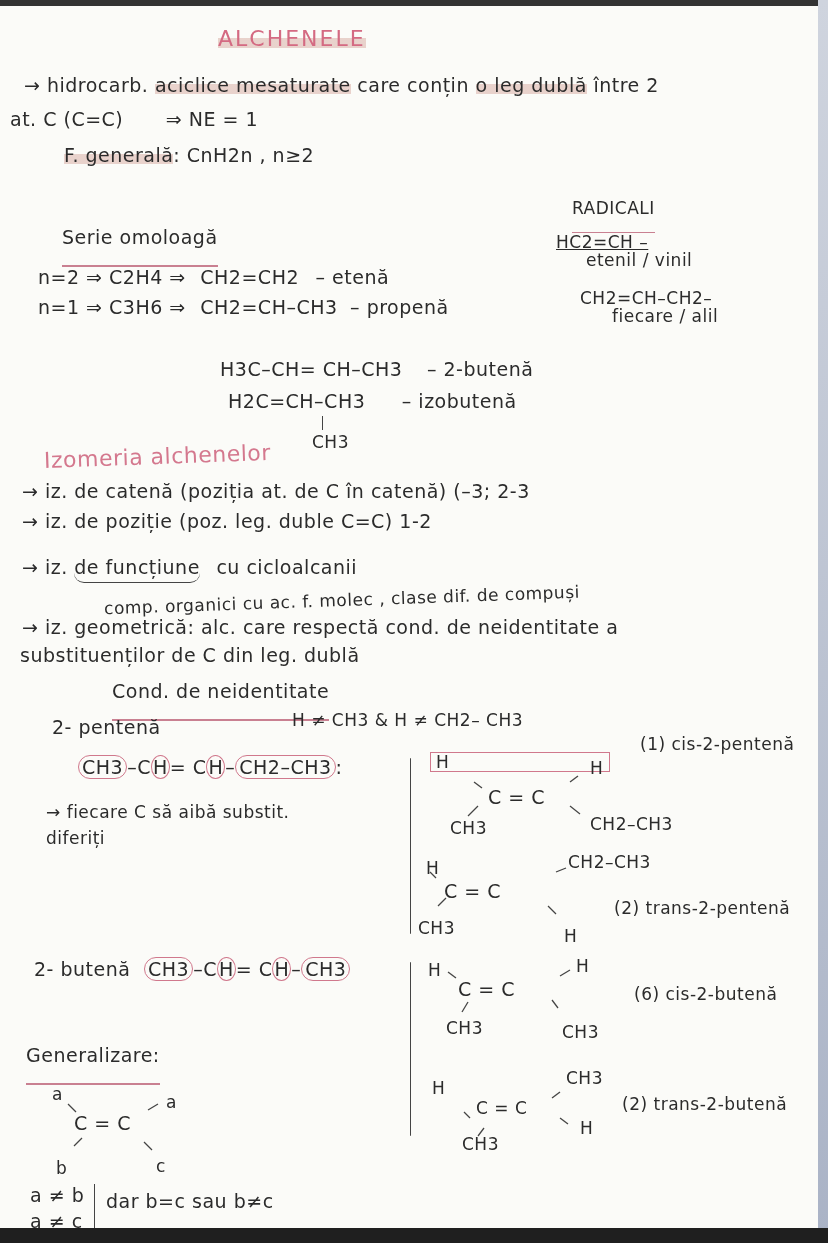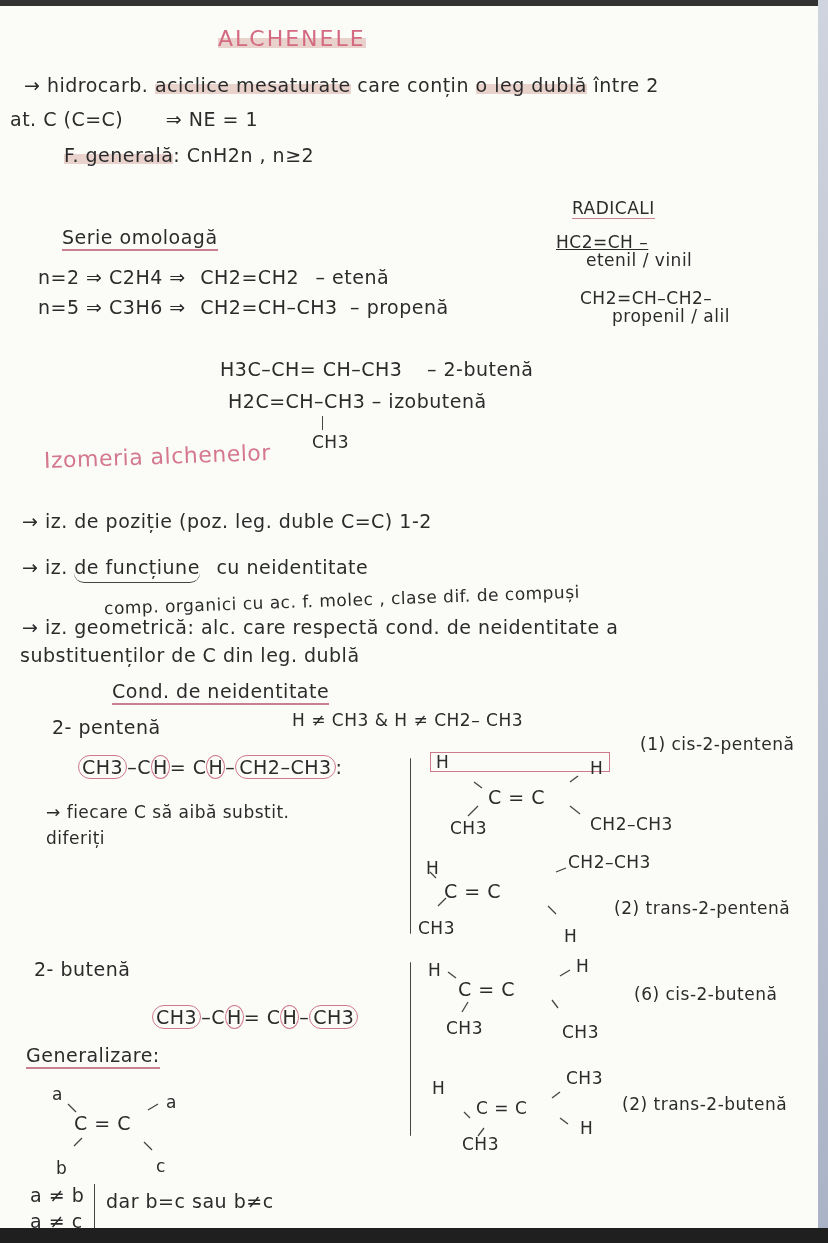--- a/index.html
+++ b/index.html
@@ -14,22 +14,22 @@
     background:#fbfbf8;
   }
   .topbar { position:absolute; left:0; top:0; width:828px; height:12px; background:#333; }
   .rightedge { position:absolute; right:0; top:0; width:10px; height:1243px; background:linear-gradient(#cfd4de,#aab3c6); }
   .bottombar { position:absolute; left:0; bottom:0; width:828px; height:15px; background:#1f1f1f; }
   .t { position:absolute; white-space:nowrap; font-size:19px; letter-spacing:0.5px; line-height:1; }
   .s { font-size:17px; }
   .pink { color:#d4788e; }
   .title { font-size:22px; letter-spacing:2px; color:#d46a82; }
   .hl { background:linear-gradient(transparent 45%, rgba(210,160,150,0.45) 45%, rgba(210,160,150,0.45) 90%, transparent 90%); }
-  .ul { border-bottom:2px solid #c98091; padding-bottom:2px; }
-  .ulthin { border-bottom:1.5px solid #c98091; padding-bottom:1px; }
+  .ul { border-bottom:2px solid #c98091; padding-bottom:18px; }
+  .ulthin { border-bottom:1.5px solid #c98091; padding-bottom:15px; }
   .circ { border:1.5px solid #d0788c; border-radius:14px; padding:0 3px; }
   .circsm { border:1.5px solid #d0788c; border-radius:50%; padding:0 1px; }
   .box { position:absolute; border:1.5px solid #d0788c; }
   .brace { position:absolute; border-left:1.5px solid #444; border-radius:10px 0 0 10px; }
   .vline { position:absolute; border-left:1.5px solid #444; }
   svg { position:absolute; }
 </style>
 </head>
 <body>
 
@@ -50,50 +50,51 @@
     <span style="margin-left:36px;">⇒ NE = 1</span>
   </div>
   <div class="t" style="left:64px;top:140px;">
     <span class="hl">F. generală</span><span>: CnH2n , n≥2</span>
   </div>
 
   <div class="t s ulthin" style="left:572px;top:194px;">RADICALI</div>
   <div class="t s" style="left:556px;top:228px;text-decoration:underline;">HC2=CH –</div>
   <div class="t s" style="left:586px;top:246px;">etenil / vinil</div>
   <div class="t s" style="left:580px;top:284px;">CH2=CH–CH2–</div>
-  <div class="t s" style="left:612px;top:302px;">propenil / alil</div>
+  <div class="t s" style="left:612px;top:302px;">fiecare / alil</div>
 
   <div class="t ul" style="left:62px;top:222px;">Serie omoloagă</div>
   <div class="t" style="left:38px;top:262px;">
     <span>n=2 ⇒ C2H4 ⇒</span>
     <span style="margin-left:8px">CH2=CH2</span>
     <span style="margin-left:10px">– etenă</span>
   </div>
   <div class="t" style="left:38px;top:292px;">
-    <span>n=5 ⇒ C3H6 ⇒</span>
+    <span>n=1 ⇒ C3H6 ⇒</span>
     <span style="margin-left:8px">CH2=CH–CH3</span>
     <span style="margin-left:6px">– propenă</span>
   </div>
   <div class="t" style="left:220px;top:354px;">
     <span>H3C–CH= CH–CH3</span>
     <span style="margin-left:18px">– 2-butenă</span>
   </div>
   <div class="t" style="left:228px;top:386px;">
     <span>H2C=CH–CH3</span>
-    <span style="">– izobutenă</span>
+    <span style="margin-left:30px">– izobutenă</span>
   </div>
   <div class="vline" style="left:322px;top:410px;height:14px;"></div>
   <div class="t s" style="left:312px;top:428px;">CH3</div>
 
   <div class="t pink" style="left:44px;top:440px;font-size:22px;transform:rotate(-2deg);">Izomeria alchenelor</div>
+  <div class="t" style="left:22px;top:476px;">→ iz. de catenă (poziția at. de C în catenă) (–3; 2-3</div>
   <div class="t" style="left:22px;top:506px;">→ iz. de poziție (poz. leg. duble C=C)  1-2</div>
   <div class="t" style="left:22px;top:552px;">
     <span>→ iz.</span>
     <span style="border-bottom:1.5px solid #444;border-radius:0 0 10px 10px;padding-bottom:4px;">de funcțiune</span>
-    <span style="margin-left:10px">cu neidentitate</span>
+    <span style="margin-left:10px">cu cicloalcanii</span>
   </div>
   <div class="t s" style="left:104px;top:586px;transform:rotate(-2deg);">comp. organici  cu ac. f. molec , clase dif. de compuși</div>
   <div class="t" style="left:22px;top:612px;">→ iz. geometrică: alc. care respectă cond. de neidentitate a</div>
   <div class="t ul" style="left:112px;top:676px;">Cond. de neidentitate</div>
   <div class="t" style="left:20px;top:640px;">substituenților de C din leg. dublă</div>
 
   <div class="t" style="left:52px;top:712px;">2- pentenă</div>
   <div class="t s" style="left:292px;top:706px;">H ≠ CH3  &amp;  H ≠ CH2– CH3</div>
   <div class="t" style="left:78px;top:752px;">
     <span class="circ">CH3</span><span>–C</span><span class="circsm">H</span><span>= C</span><span class="circsm">H</span><span>–</span><span class="circ">CH2–CH3</span><span>:</span>
@@ -136,21 +137,21 @@
   </svg>
 
   <div class="t s" style="left:426px;top:854px;">H</div>
   <div class="t s" style="left:568px;top:848px;">CH2–CH3</div>
   <div class="t" style="left:444px;top:876px;">C   =   C</div>
   <div class="t s" style="left:418px;top:914px;">CH3</div>
   <div class="t s" style="left:564px;top:922px;">H</div>
   <div class="t s" style="left:614px;top:894px;">(2) trans-2-pentenă</div>
 
   <div class="t" style="left:34px;top:954px;">2- butenă</div>
-  <div class="t" style="left:152px;top:954px;margin-top:48px;">
+  <div class="t" style="left:144px;top:954px;">
     <span class="circ">CH3</span><span>–C</span><span class="circsm">H</span><span>= C</span><span class="circsm">H</span><span>–</span><span class="circ">CH3</span>
   </div>
 
   <div class="brace" style="left:410px;top:956px;height:174px;"></div>
 
   <div class="t s" style="left:428px;top:956px;">H</div>
   <div class="t s" style="left:576px;top:952px;">H</div>
   <div class="t" style="left:458px;top:974px;">C  =  C</div>
   <div class="t s" style="left:446px;top:1014px;">CH3</div>
   <div class="t s" style="left:562px;top:1018px;">CH3</div>

